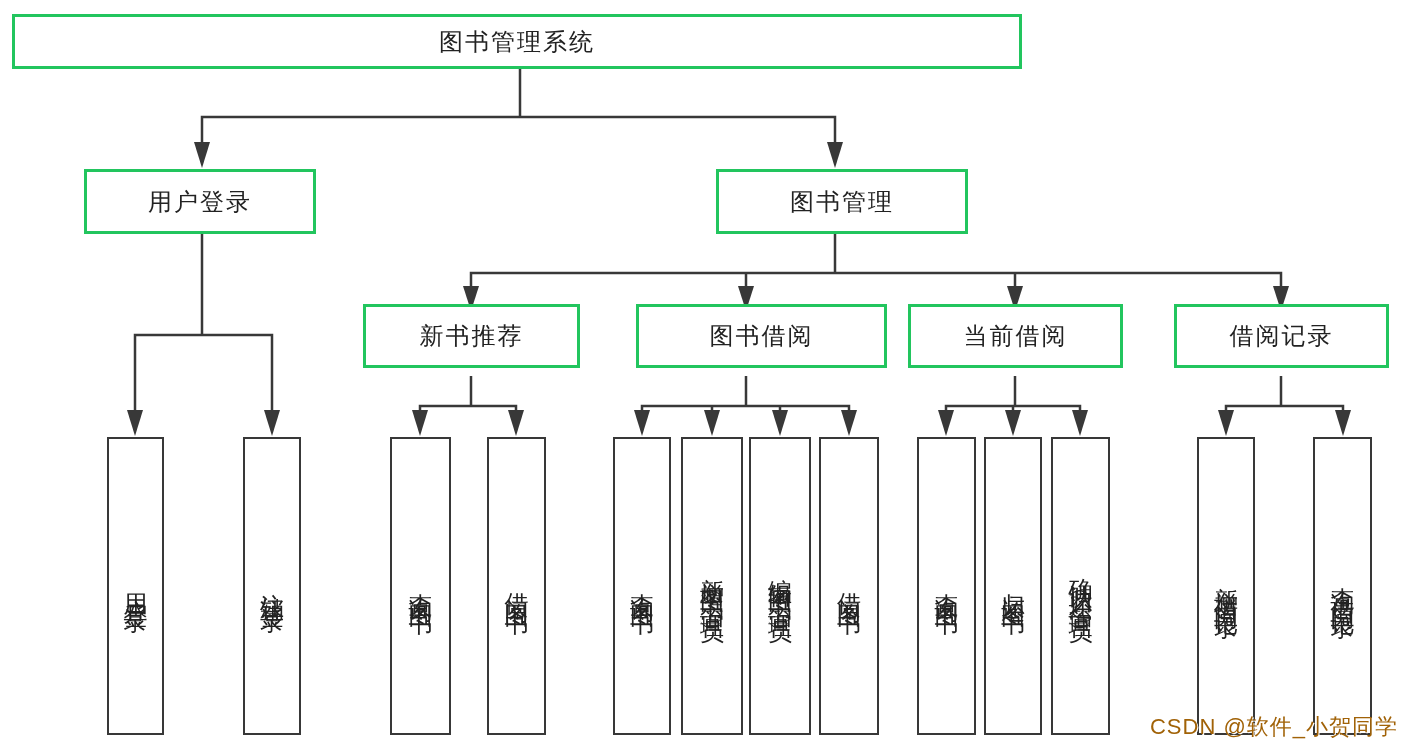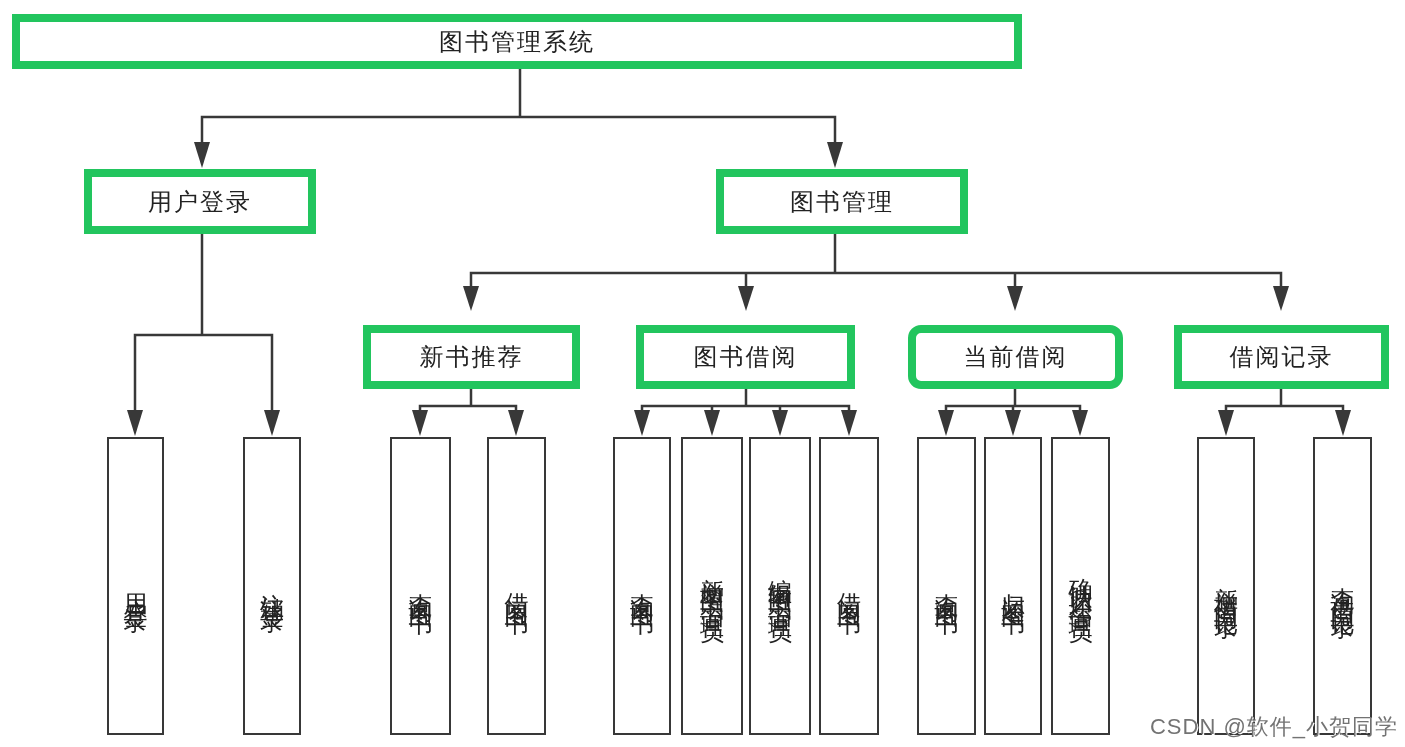--- a/index.html
+++ b/index.html
@@ -7,21 +7,21 @@
     position:relative;
     width:1405px;height:747px;
     background:#ffffff;
     font-family:"Liberation Sans","DejaVu Sans",sans-serif;
     overflow:hidden;
   }
   #wires{position:absolute;left:0;top:0;width:1405px;height:747px;}
   .node{
     position:absolute;
     box-sizing:border-box;
-    border:8px solid #22c55e;
+    border:3px solid #22c55e;
     background:#ffffff;
     display:flex;align-items:center;justify-content:center;
     font-size:24px;letter-spacing:2px;color:#222222;
     white-space:nowrap;
   }
   .leaf{
     position:absolute;
     top:437px;height:298px;
     box-sizing:border-box;
     border:2.5px solid #383838;
@@ -33,43 +33,43 @@
     text-orientation:upright;
     font-size:24px;letter-spacing:6px;line-height:1;
     color:#222222;white-space:nowrap;
   }
   
   #n-root{left:12px;top:14px;width:1010px;height:55px;}
   
   #n-userlogin{left:84px;top:169px;width:232px;height:65px;}
   #n-bookmgmt{left:716px;top:169px;width:252px;height:65px;}
   
-  .lvl3{top:325px;height:64px;font-family:Liberation Mono, monospace;}
+  .lvl3{top:304px;height:64px;font-family:Liberation Mono, monospace;}
   #n-newbook{left:363px;width:217px;}
-  #n-borrow{left:636px;width:219px;}
-  #n-current{left:908px;width:215px;border-radius:13px;}
+  #n-borrow{left:636px;width:251px;}
+  #n-current{left:908px;width:215px;}
   #n-records{left:1174px;width:215px;align-items:center;}
   
   #l-login{left:107px;width:57px;}
   #l-logout{left:243px;width:58px;}
   #l-nb-query{left:390px;width:61px;}
   #l-nb-borrow{left:487px;width:59px;}
   #l-bb-query{left:613px;width:58px;}
   #l-bb-add{left:681px;width:62px;}
   #l-bb-edit{left:749px;width:62px;}
   #l-bb-borrow{left:819px;width:60px;}
   #l-cb-query{left:917px;width:59px;}
   #l-cb-return{left:984px;width:58px;}
   #l-cb-confirm{left:1051px;width:59px;}
   #l-br-add{left:1197px;width:58px;}
   #l-br-query{left:1313px;width:59px;}
   #watermark{
     position:absolute;right:7px;bottom:5px;
     font-size:22px;letter-spacing:1px;
-    color:#737373;
+    color:#a16207;
     text-shadow:1px 1px 0 #ffffff;
     z-index:5;
   }
   .wire{stroke:#383838;stroke-width:2.5;fill:none;}
   .head{fill:#383838;stroke:none;}
 </style>
 </head>
 <body>
 
 <div id="canvas">

